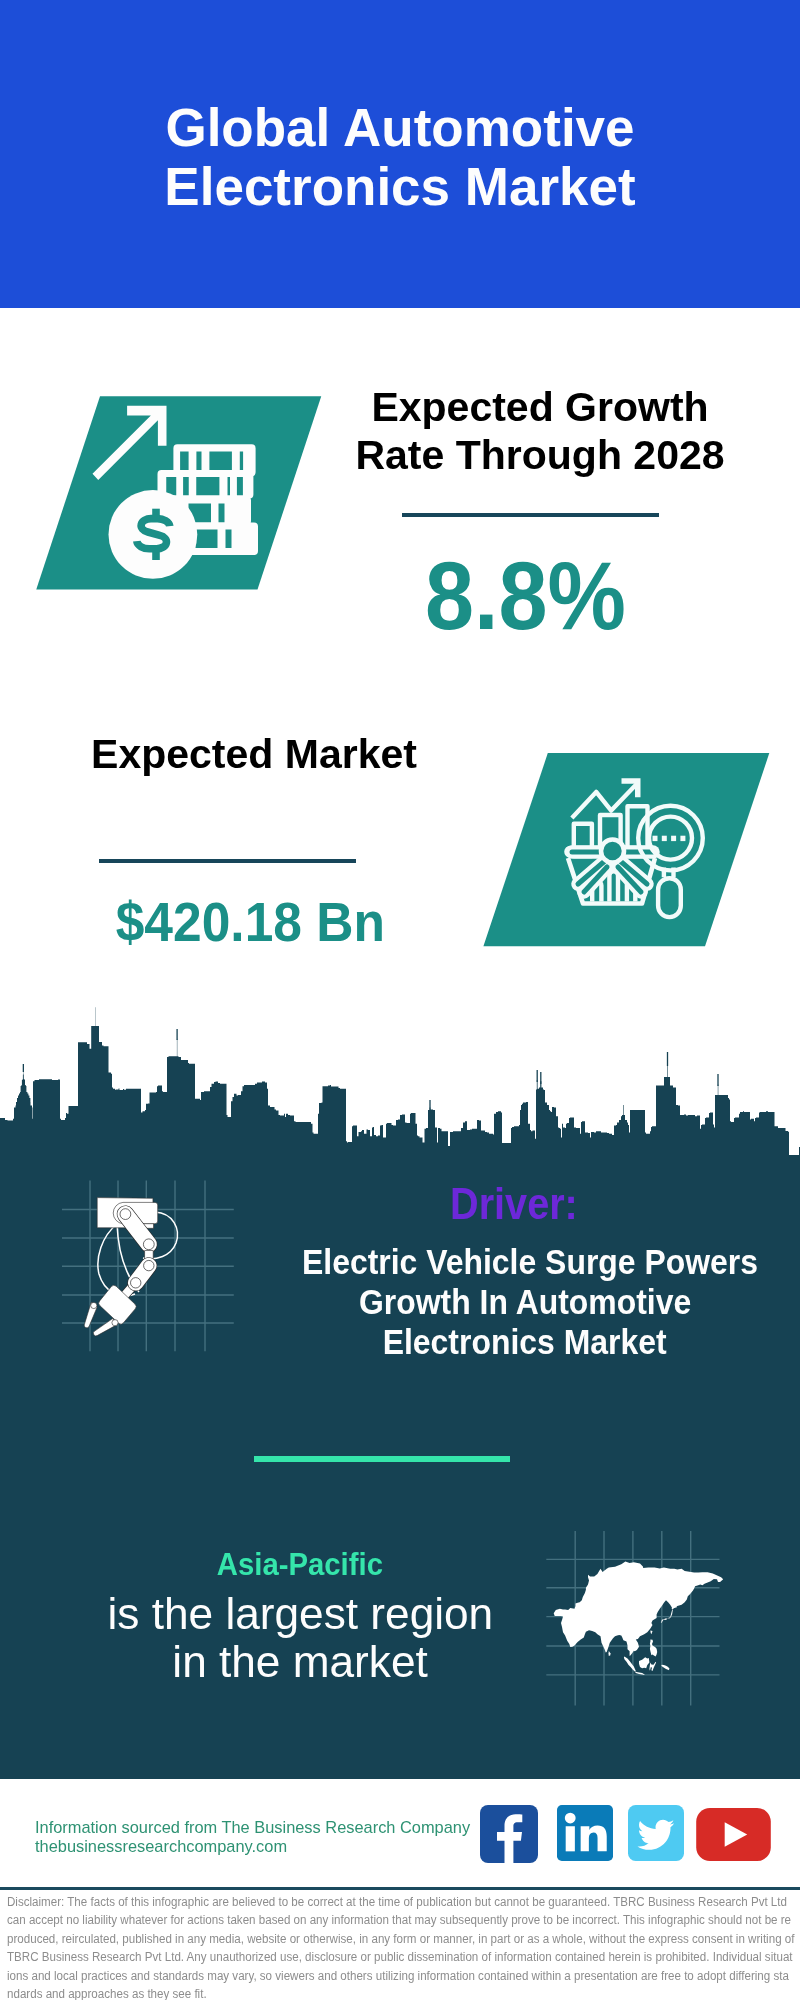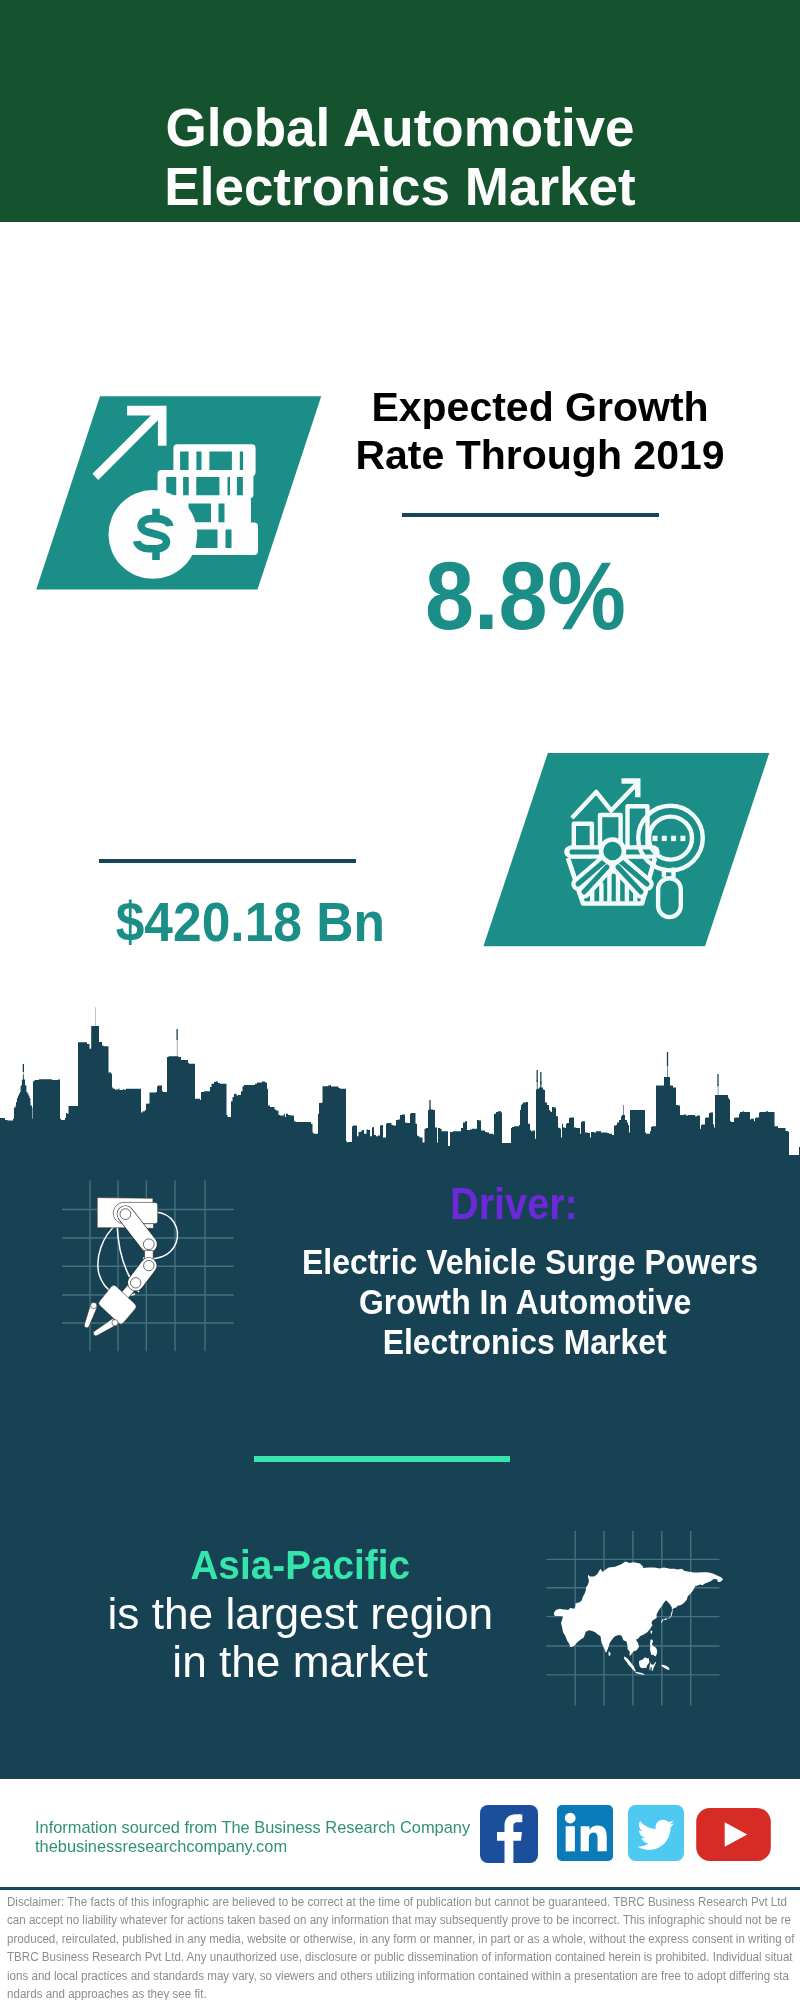--- a/index.html
+++ b/index.html
@@ -1,21 +1,21 @@
 <!DOCTYPE html>
 <html><head>
 <meta charset="utf-8">
 <style>
   * { box-sizing: border-box; margin:0; padding:0; }
   html,body { width:800px; height:2000px; }
   body { font-family:"Liberation Sans", sans-serif; background:#fff; overflow:hidden; }
   .page { position:relative; width:800px; height:2000px; background:#fff; overflow:hidden; }
 
   
-  .hdr { position:absolute; left:0; top:0; width:800px; height:222px; background:#14532d; }
+  .hdr { position:absolute; left:0; top:0; width:800px; height:308px; background:#1d4ed8; }
   .hdr-title { position:absolute; left:0; top:98px; width:800px; text-align:center; color:#fdfdfd;
      font-weight:bold; font-size:53px; line-height:59px; }
 
   
   .stat-head { position:absolute; font-weight:bold; font-size:41px; line-height:48px; color:#000000;
      text-align:center; }
   .rule { position:absolute; height:4px; background:#17465a; }
   .bignum { position:absolute; font-weight:bold; color:#1b8f87; text-align:center;
      font-size:96px; line-height:96px; }
   .bignum span { display:inline-block; transform:scaleX(0.918); }
@@ -26,21 +26,21 @@
   .driver-head { position:absolute; color:#6d28d9; font-weight:bold; font-size:44px;
      line-height:44px; text-align:center; }
   .driver-head span { display:inline-block; transform:scaleX(0.90); }
   .driver-text { position:absolute; color:#fdfdfd; font-weight:bold; font-size:35px;
      line-height:40px; text-align:center; white-space:nowrap; }
   .driver-text > div > span { display:inline-block; transform:scaleX(0.912); }
   .green-rule { position:absolute; height:6px; background:#35e5ab; }
   .region-text { position:absolute; text-align:center; color:#fdfdfd; font-size:45px;
      line-height:48.5px; white-space:nowrap; }
   .region-text span { display:inline-block; transform:scaleX(0.982); }
-  .region-hi { color:#35e5ab; font-weight:bold; font-size:41px; }
+  .region-hi { color:#35e5ab; font-weight:bold; font-size:31px; }
   .region-hi span { transform:scaleX(0.945); }
 
   
   .srcline { position:absolute; color:#2e9273; font-size:16.4px; line-height:19.3px; }
   .disc-rule { position:absolute; left:0; width:800px; height:3px; background:#1b4a5e; }
   .disclaimer { position:absolute; color:#8d8d8d; font-size:12.3px; line-height:18.4px;
      text-align:left; word-break:break-all; transform:scaleX(0.942); transform-origin:left top; }
 </style>
 </head>
 <body>
@@ -88,26 +88,27 @@
         <rect x="122.2" y="116.7" width="7.6" height="8"></rect>
         <rect x="122.2" y="160" width="7.6" height="8"></rect>
         <path fill="none" stroke="#1b8f87" stroke-width="7.6" stroke-linecap="butt" d="M139.8 134.2 a12.5 8.2 0 0 0 -12.8 -7.6 h-6.0 a10 6.9 0 0 0 -3.2 13.4
                  l12.0 3.4 a10 6.9 0 0 1 -3.2 13.4 h-7.0 a12.5 8.2 0 0 1 -12.8 -7.6"></path>
       </g>
     </g>
   </svg>
 
   <div class="stat-head" style="left:340px; top:383px; width:400px;">
     <div>Expected Growth</div>
-    <div>Rate Through 2019</div>
+    <div>Rate Through 2028</div>
   </div>
   <div class="rule" style="left:402px; top:513px; width:257px;"></div>
   <div class="bignum" style="left:330px; top:548px; width:390px;"><span>8.8%</span></div>
 
   <div class="stat-head" style="left:54px; top:730px; width:400px;">
+    <div>Expected Market</div>
   </div>
   <div class="rule" style="left:99px; top:859px; width:257px;"></div>
   <div class="bignum" style="left:0px; top:884px; width:500px; font-size:56px; line-height:76px;"><span style="transform:scaleX(0.92)">$420.18 Bn</span></div>
 
   <div class="dark" style="top:1147px; height:632px;"></div>
   <div style="position:absolute; left:789px; top:1147px; width:9.5px; height:7.5px; background:#ffffff;"></div>
   <svg style="position:absolute; left:0; top:1000px; width:800px; height:160px;" viewBox="0 1000 800 160">
     <path fill="#164253" d="M0 1147.0 L0 1118 L5 1118 L5 1120 L7.5 1120 L7.5 1120.6 L13 1120.6 L13 1118.7 L14 1118.7 L14 1107.5 L15.5 1107.5 L15.5 1105.6 L16 1105.6 L16 1102 L17 1102 L17 1098 L18 1098 L18 1095.5 L19 1095.5 L19 1093.5 L20 1093.5 L20 1092 L20.6 1092 L20.6 1086 L21.4 1086 L21.4 1085 L21.9 1085 L21.9 1080 L22.6 1080 L22.6 1079 L22.9 1079 L22.9 1074.5 L23.2 1074.5 L23.2 1071.2 L23.5 1071.2 L23.5 1074.5 L23.8 1074.5 L23.8 1079 L24.5 1079 L24.5 1080 L25 1080 L25 1085 L25.8 1085 L25.8 1086 L26.4 1086 L26.4 1092 L27.4 1092 L27.4 1093.5 L28.4 1093.5 L28.4 1095.5 L29.4 1095.5 L29.4 1098 L30.4 1098 L30.4 1102 L30.5 1102 L30.5 1105.6 L32 1105.6 L32 1107.5 L32.5 1107.5 L32.5 1118.7 L33 1118.7 L33 1081.2 L34.5 1081.2 L34.5 1080 L39 1080 L39 1079.2 L52 1079.2 L52 1080 L58 1080 L58 1079.5 L60 1079.5 L60 1118.7 L61 1118.7 L61 1120 L65 1120 L65 1118 L66 1118 L66 1113 L67 1113 L67 1113.7 L68.5 1113.7 L68.5 1106 L78 1106 L78 1042.2 L87 1042.2 L87 1044 L89.5 1044 L89.5 1048.7 L91.2 1048.7 L91.2 1026 L95.2 1026 L95.2 1026 L95.5 1026 L95.5 1007.2 L95.8 1007.2 L95.8 1026 L99 1026 L99 1026 L99 1026 L99 1042 L102 1042 L102 1045.5 L103.5 1045.5 L103.5 1046.2 L107 1046.2 L107 1046.2 L108.5 1046.2 L108.5 1072.5 L111 1072.5 L111 1073.7 L112 1073.7 L112 1087.5 L113 1087.5 L113 1088.7 L115 1088.7 L115 1089.7 L116 1089.7 L116 1089.4 L118.5 1089.4 L118.5 1088.5 L119.5 1088.5 L119.5 1090 L123 1090 L123 1089 L124 1089 L124 1089.7 L126 1089.7 L126 1088.7 L141 1088.7 L141 1112.5 L142.5 1112.5 L142.5 1111.2 L145 1111.2 L145 1110 L146 1110 L146 1103.7 L148 1103.7 L148 1103.5 L149.5 1103.5 L149.5 1092.5 L156 1092.5 L156 1091.9 L157 1091.9 L157 1086.2 L158 1086.2 L158 1085.6 L162 1085.6 L162 1091.2 L163 1091.2 L163 1091.9 L167 1091.9 L167 1056.9 L168.5 1056.9 L168.5 1056.2 L176.6 1056.2 L176.6 1056.2 L176.9 1056.2 L176.9 1038.7 L177.3 1038.7 L177.3 1056.2 L178.5 1056.2 L178.5 1056.9 L181 1056.9 L181 1060 L188 1060 L188 1063 L189 1063 L189 1063.7 L195 1063.7 L195 1098.7 L200 1098.7 L200 1100 L201 1100 L201 1091.9 L204 1091.9 L204 1091.2 L210 1091.2 L210 1086.9 L211.5 1086.9 L211.5 1083.7 L214 1083.7 L214 1081.9 L215.5 1081.9 L215.5 1081.5 L218 1081.5 L218 1083 L220 1083 L220 1083.7 L226.5 1083.7 L226.5 1115 L227.5 1115 L227.5 1116.9 L231 1116.9 L231 1101.2 L232.5 1101.2 L232.5 1096.9 L234 1096.9 L234 1093.7 L236.5 1093.7 L236.5 1095.6 L238 1095.6 L238 1095 L241 1095 L241 1091.2 L242.5 1091.2 L242.5 1086.2 L244 1086.2 L244 1085 L255 1085 L255 1083.7 L257 1083.7 L257 1082.5 L262 1082.5 L262 1081.5 L265 1081.5 L265 1082.5 L267 1082.5 L267 1088.7 L268 1088.7 L268 1105.6 L270 1105.6 L270 1106.9 L274.5 1106.9 L274.5 1109.4 L276 1109.4 L276 1110.6 L278.5 1110.6 L278.5 1115 L280 1115 L280 1115.6 L284 1115.6 L284 1113.7 L285 1113.7 L285 1116.9 L286 1116.9 L286 1113.7 L288 1113.7 L288 1115 L290 1115 L290 1115.6 L294 1115.6 L294 1121.2 L295.5 1121.2 L295.5 1121.9 L311 1121.9 L311 1123.7 L312.5 1123.7 L312.5 1132.5 L313.5 1132.5 L313.5 1133.7 L318 1133.7 L318 1113.7 L319 1113.7 L319 1103 L321.5 1103 L321.5 1102.5 L322.5 1102.5 L322.5 1086.2 L328 1086.2 L328 1085.6 L330 1085.6 L330 1085 L331 1085 L331 1086.5 L338.5 1086.5 L338.5 1088 L340 1088 L340 1088.7 L346 1088.7 L346 1141.2 L347 1141.2 L347 1142.5 L348 1142.5 L348 1141.9 L352 1141.9 L352 1126.2 L353 1126.2 L353 1125.6 L357 1125.6 L357 1136.2 L358.5 1136.2 L358.5 1131.9 L361 1131.9 L361 1131.2 L362 1131.2 L362 1130 L364 1130 L364 1133.7 L366.5 1133.7 L366.5 1129.4 L368 1129.4 L368 1130 L370 1130 L370 1136.2 L372 1136.2 L372 1127.5 L373 1127.5 L373 1126.9 L374 1126.9 L374 1135 L376 1135 L376 1136.2 L378 1136.2 L378 1135.6 L380 1135.6 L380 1125.6 L381.5 1125.6 L381.5 1125 L383 1125 L383 1137.5 L386 1137.5 L386 1123.7 L387 1123.7 L387 1123 L391.5 1123 L391.5 1125 L393 1125 L393 1125.6 L396 1125.6 L396 1120 L398 1120 L398 1119.4 L400 1119.4 L400 1115 L402 1115 L402 1114.4 L405 1114.4 L405 1122.5 L406.5 1122.5 L406.5 1123 L410 1123 L410 1113.7 L411 1113.7 L411 1113 L415.5 1113 L415.5 1123.7 L417 1123.7 L417 1135.6 L418 1135.6 L418 1136.2 L419.5 1136.2 L419.5 1137.5 L422.5 1137.5 L422.5 1142.5 L424.5 1142.5 L424.5 1128.7 L426 1128.7 L426 1128 L428 1128 L428 1110 L429.6 1110 L429.6 1107.5 L430.4 1107.5 L430.4 1109.4 L433 1109.4 L433 1110 L435 1110 L435 1127.5 L437 1127.5 L437 1142.5 L438 1142.5 L438 1128 L440 1128 L440 1128.7 L441.5 1128.7 L441.5 1131.2 L448 1131.2 L448 1146 L450 1146 L450 1131.9 L453 1131.9 L453 1131.2 L461 1131.2 L461 1128 L463 1128 L463 1122.5 L465 1122.5 L465 1121.2 L467 1121.2 L467 1130 L470 1130 L470 1129.4 L472 1129.4 L472 1128.7 L477 1128.7 L477 1120 L479 1120 L479 1120.6 L481 1120.6 L481 1130.6 L485 1130.6 L485 1131.9 L487 1131.9 L487 1132.5 L489 1132.5 L489 1133.7 L493 1133.7 L493 1134.4 L494 1134.4 L494 1113.7 L496 1113.7 L496 1111.9 L498 1111.9 L498 1111.2 L501 1111.2 L501 1112.5 L502 1112.5 L502 1143 L511 1143 L511 1128 L512 1128 L512 1127 L514 1127 L514 1126.2 L519 1126.2 L519 1125 L520 1125 L520 1110 L521 1110 L521 1105 L522 1105 L522 1103.7 L523 1103.7 L523 1102.5 L526 1102.5 L526 1101.9 L528 1101.9 L528 1123.7 L530 1123.7 L530 1130 L531 1130 L531 1131.2 L532.5 1131.2 L532.5 1130.6 L535 1130.6 L535 1138.7 L536 1138.7 L536 1089.4 L536.8 1089.4 L536.8 1080 L537.6 1080 L537.6 1088.7 L539 1088.7 L539 1087.5 L540.2 1087.5 L540.2 1081.2 L541.4 1081.2 L541.4 1087.5 L543 1087.5 L543 1089.4 L544 1089.4 L544 1090 L545 1090 L545 1102.5 L547 1102.5 L547 1105 L549 1105 L549 1110 L550 1110 L550 1111.2 L551 1111.2 L551 1111.9 L552 1111.9 L552 1106.9 L554 1106.9 L554 1107.5 L556 1107.5 L556 1116.2 L558 1116.2 L558 1127.5 L559 1127.5 L559 1128 L560 1128 L560 1128.7 L561 1128.7 L561 1137.5 L562 1137.5 L562 1123.7 L563 1123.7 L563 1127.5 L565 1127.5 L565 1128 L566 1128 L566 1123.7 L567 1123.7 L567 1123 L569 1123 L569 1118 L570 1118 L570 1117.5 L574 1117.5 L574 1127.5 L576 1127.5 L576 1128 L580 1128 L580 1133.7 L581 1133.7 L581 1121.9 L582 1121.9 L582 1121.2 L585 1121.2 L585 1132.5 L588 1132.5 L588 1133 L590 1133 L590 1137.5 L591 1137.5 L591 1131.9 L594 1131.9 L594 1132.5 L596 1132.5 L596 1131.2 L601 1131.2 L601 1132.5 L607 1132.5 L607 1133 L609 1133 L609 1133.7 L612 1133.7 L612 1135 L614 1135 L614 1125.6 L616 1125.6 L616 1125 L617 1125 L617 1122.5 L619 1122.5 L619 1120 L621 1120 L621 1116.2 L622 1116.2 L622 1115 L623.2 1115 L623.2 1105 L623.8 1105 L623.8 1115 L625 1115 L625 1120 L627 1120 L627 1122.5 L628 1122.5 L628 1125 L629 1125 L629 1132.5 L630 1132.5 L630 1110 L645 1110 L645 1132.5 L646 1132.5 L646 1133.7 L650 1133.7 L650 1131.2 L651 1131.2 L651 1126.9 L652 1126.9 L652 1126.2 L656 1126.2 L656 1085.6 L664 1085.6 L664 1076.9 L667.2 1076.9 L667.2 1063.7 L667.8 1063.7 L667.8 1076.9 L670 1076.9 L670 1085.6 L673 1085.6 L673 1087.5 L676 1087.5 L676 1105 L678 1105 L678 1105.6 L680 1105.6 L680 1115 L684 1115 L684 1114.4 L686 1114.4 L686 1115.6 L688 1115.6 L688 1115 L695 1115 L695 1116.2 L697 1116.2 L697 1115.6 L700 1115.6 L700 1128.7 L701 1128.7 L701 1125 L702 1125 L702 1124.4 L705 1124.4 L705 1118 L706 1118 L706 1117.5 L709 1117.5 L709 1113 L710 1113 L710 1112.5 L713 1112.5 L713 1124.4 L714 1124.4 L714 1127.5 L715 1127.5 L715 1095 L717.8 1095 L717.8 1084.4 L718.3 1084.4 L718.3 1095 L728 1095 L728 1098 L729 1098 L729 1099.4 L730 1099.4 L730 1121.2 L731 1121.2 L731 1121.9 L734 1121.9 L734 1118 L735 1118 L735 1117.5 L739 1117.5 L739 1113.7 L740 1113.7 L740 1111.9 L743 1111.9 L743 1111.2 L744 1111.2 L744 1111.9 L750 1111.9 L750 1119.4 L751 1119.4 L751 1118.7 L754 1118.7 L754 1121.2 L755 1121.2 L755 1118 L756 1118 L756 1117.5 L759 1117.5 L759 1112.5 L760 1112.5 L760 1111.9 L766 1111.9 L766 1111.2 L768 1111.2 L768 1111.9 L774.5 1111.9 L774.5 1126.2 L778 1126.2 L778 1128.1 L785.5 1128.1 L785.5 1131.1 L788 1131.1 L788 1131.7 L789 1131.7 L789 1147 L789 1147 L789 1147.0 Z"></path>
     <g stroke="#164253" stroke-width="1.3" fill="none">
       <path d="M23.35 1064 V1072"></path>

